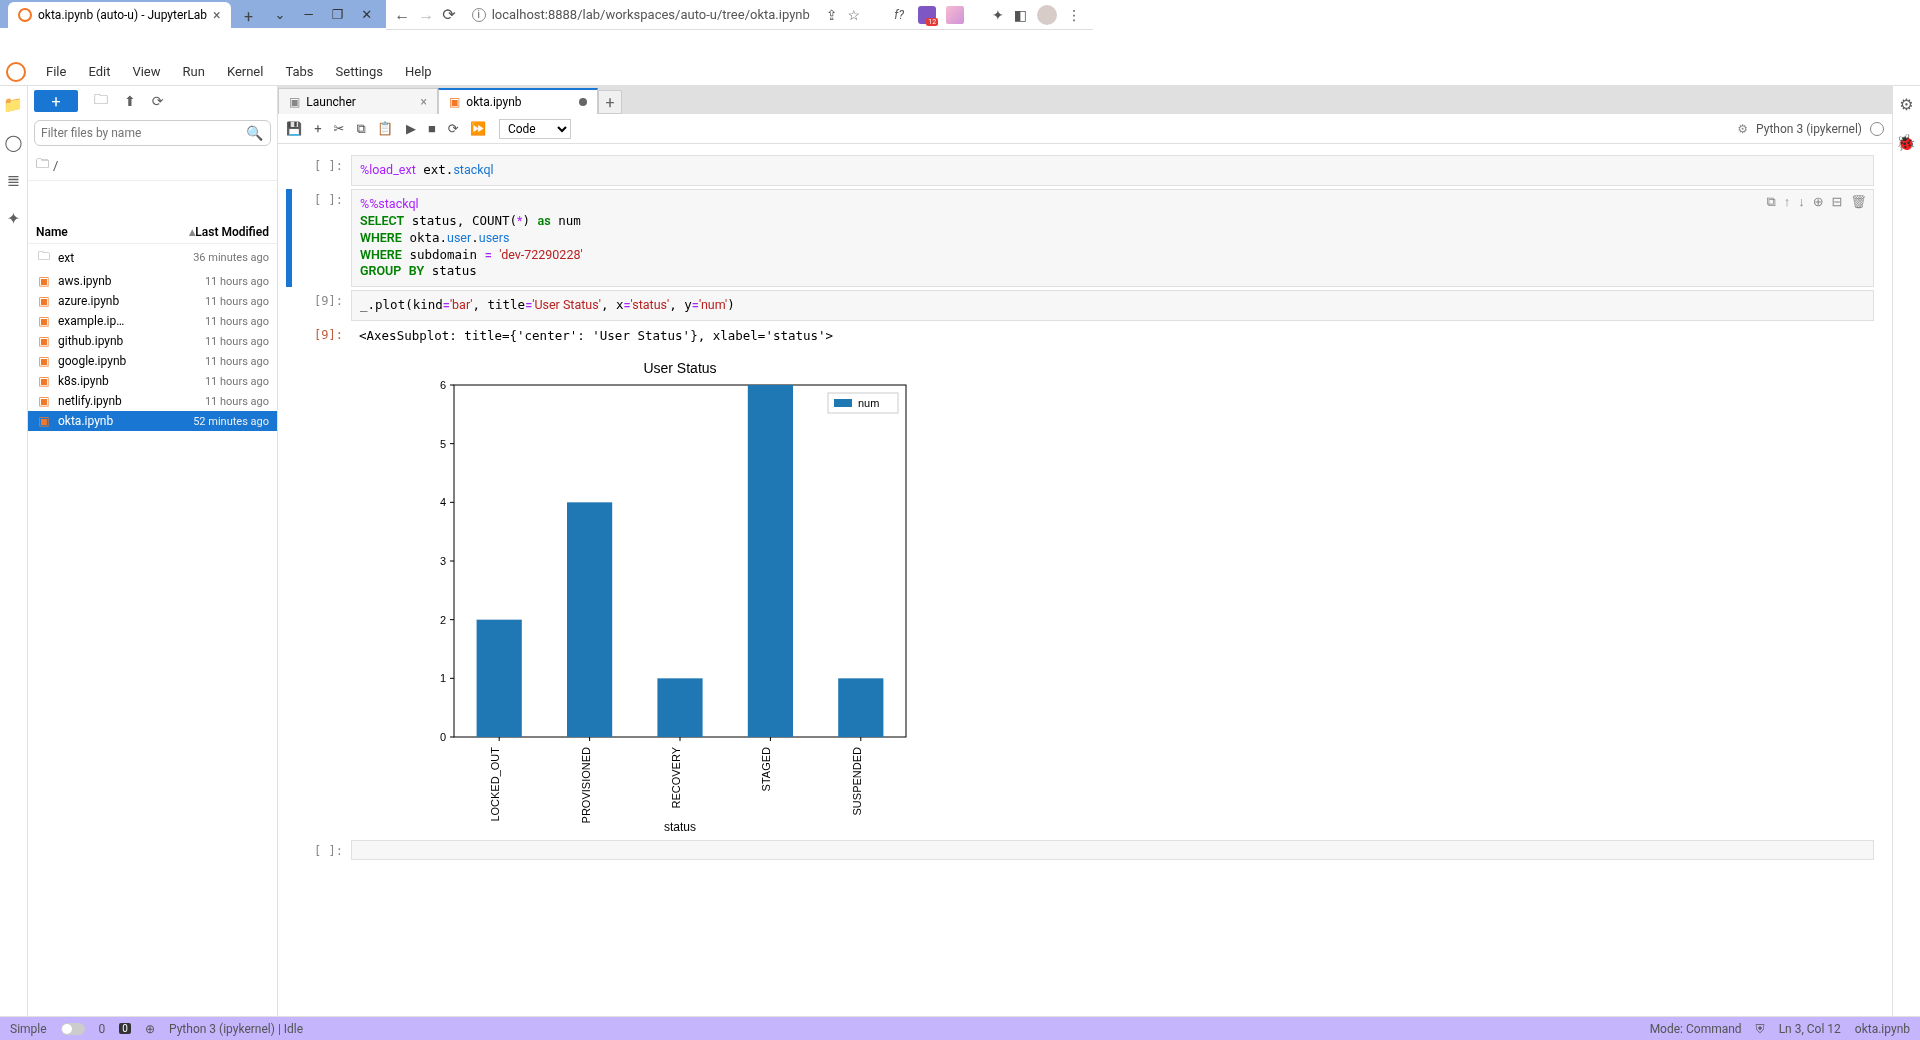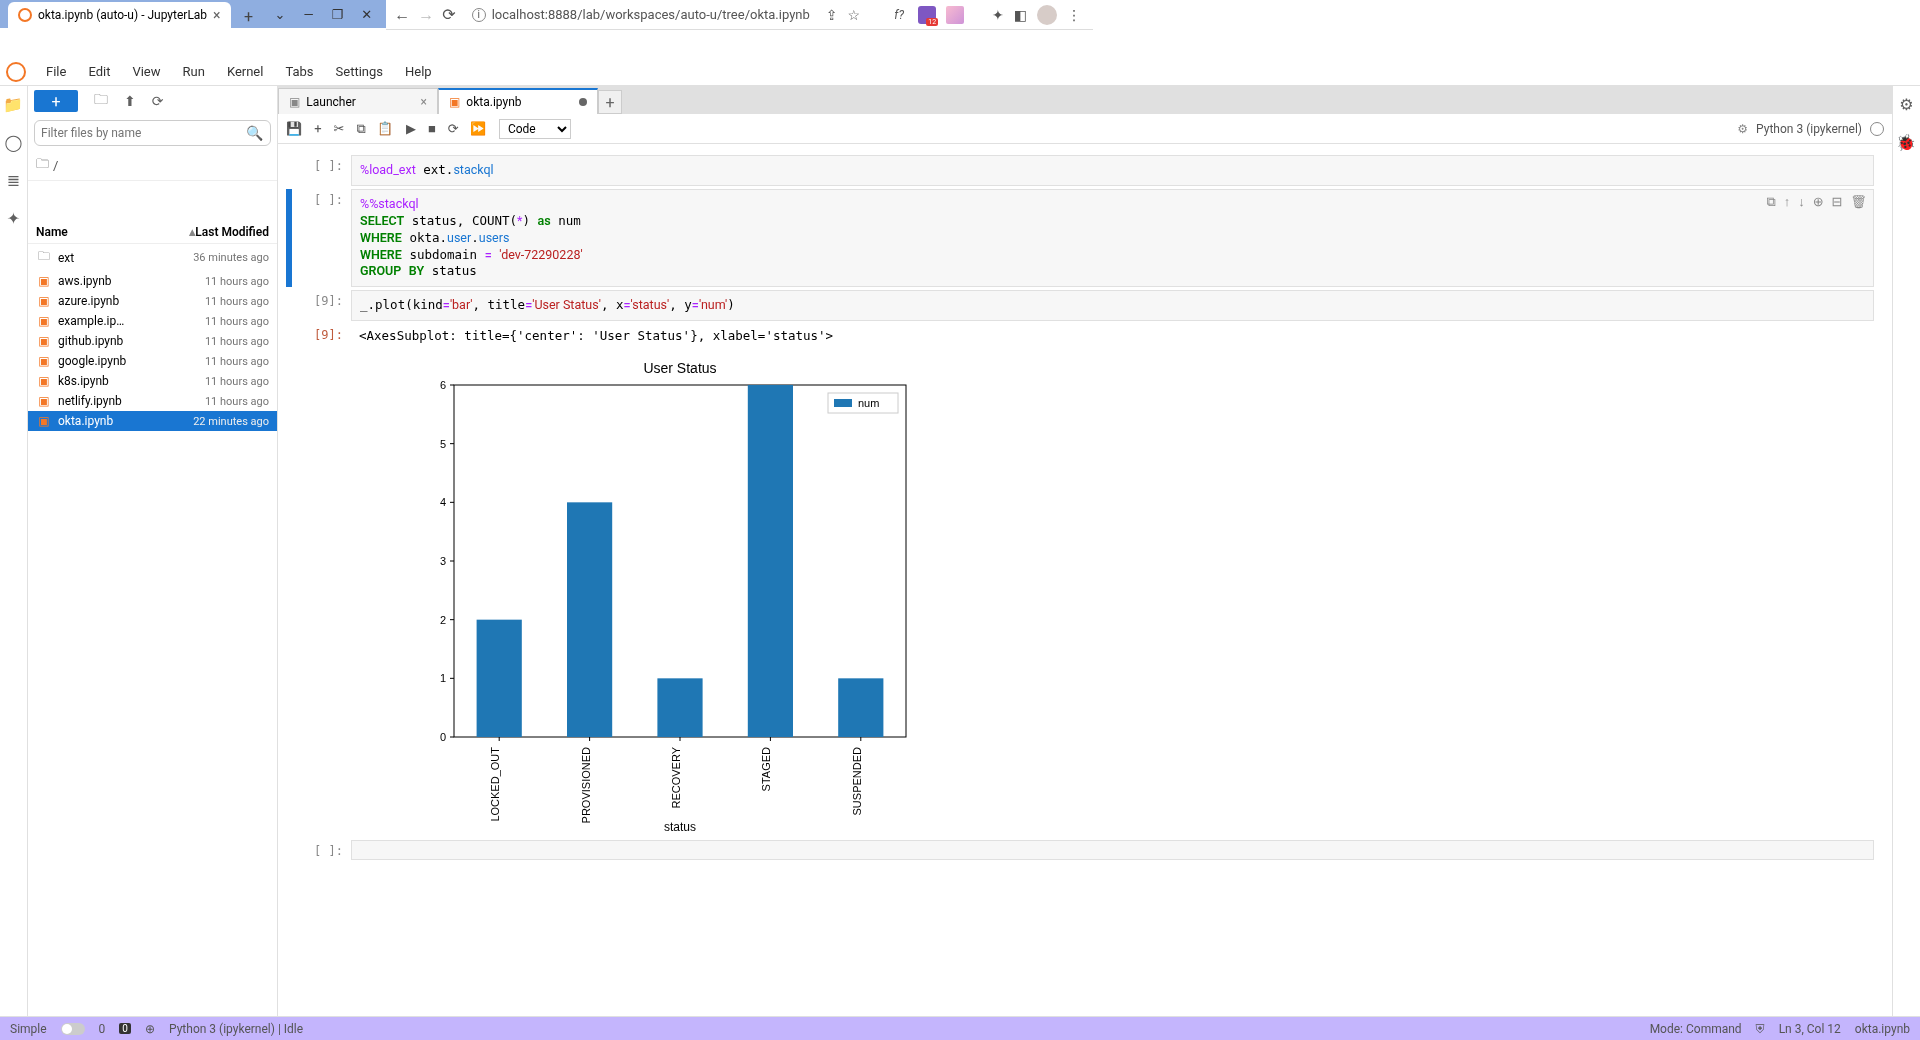--- a/index.html
+++ b/index.html
@@ -224,21 +224,21 @@
             <span class="fmod">11 hours ago</span>
           </div>
           <div class="file-row">
             <span class="icon nb-icon">▣</span>
             <span class="fname">netlify.ipynb</span>
             <span class="fmod">11 hours ago</span>
           </div>
           <div class="file-row active">
             <span class="icon nb-icon">▣</span>
             <span class="fname">okta.ipynb</span>
-            <span class="fmod">22 minutes ago</span>
+            <span class="fmod">52 minutes ago</span>
           </div>
         </div>
     </div>
 
     <div class="main-area">
       <div class="doc-tabs">
         <div class="doc-tab">
           <span style="color:#888;">▣</span>
           <span>Launcher</span>
           <span class="close-dot">×</span>

